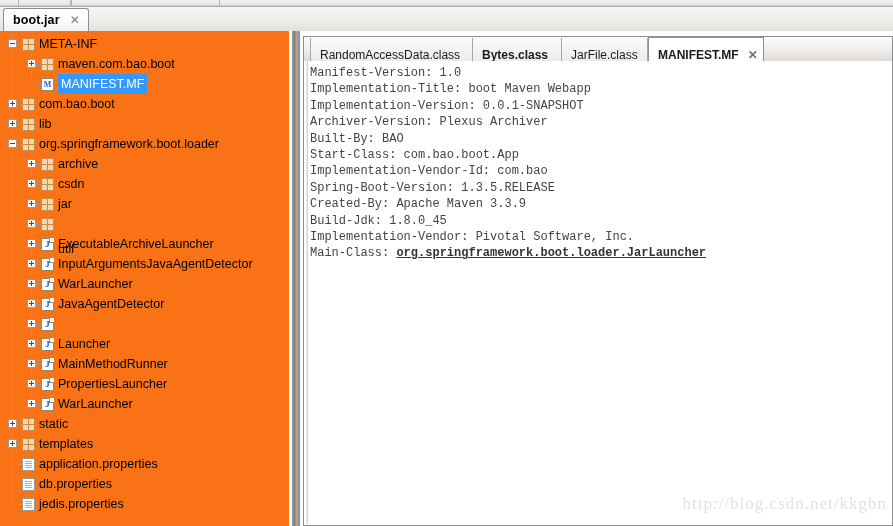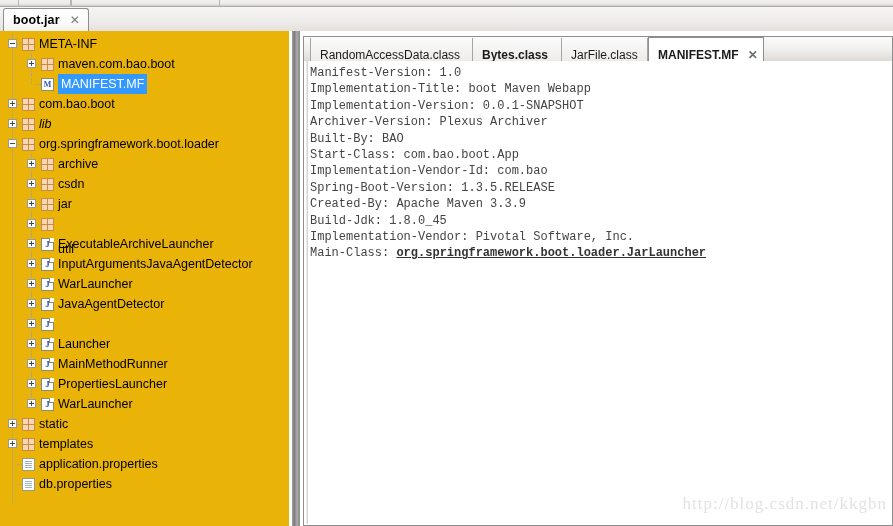--- a/index.html
+++ b/index.html
@@ -25,21 +25,21 @@
   .filetab{position:absolute;left:3px;top:1px;height:23px;min-width:86px;
     background:linear-gradient(to bottom,#ffffff 0%,#fbfaf9 60%,#f4f2f0 100%);
     border:1px solid #8e8e8e;border-bottom:none;
     border-top-left-radius:3px;border-top-right-radius:3px;
     display:flex;align-items:center;padding:0 6px 0 9px;box-sizing:border-box;}
   .filetab .label{font-weight:bold;font-size:12.5px;color:#000;letter-spacing:.1px;}
   .filetab .closex{margin-left:10px;color:#7b7b7b;font-size:12px;line-height:1;cursor:default;}
 
   
   .treepanel{position:absolute;left:0;top:31px;width:289px;height:495px;
-    background:#eab308;overflow:hidden;}
+    background:#f97316;overflow:hidden;}
   .treeinner{position:absolute;left:0;top:3px;width:289px;}
 
   .row{position:relative;height:20px;line-height:20px;white-space:nowrap;
         font-size:12.5px;color:#000;}
   .row .txt{position:absolute;top:0;white-space:nowrap;}
   .row.sel .txt{background:#3399ff;color:#ffffff;padding:0 3px;}
 
   
   .vline{position:absolute;width:0;border-left:1px dotted #a0a0a0;}
   .hline{position:absolute;height:0;border-top:1px dotted #a0a0a0;}
@@ -154,21 +154,21 @@
         <div class="row">
           <div class="hline" style="left: 17px; width: 5px; top: 10px;"></div>
           <div class="exp plus" style="left: 8px;"></div>
           <div class="ico pkg" style="left: 22px;"></div>
           <span class="txt" style="left: 39px;">com.bao.boot</span>
         </div>
         <div class="row">
           <div class="hline" style="left: 17px; width: 5px; top: 10px;"></div>
           <div class="exp plus" style="left: 8px;"></div>
           <div class="ico pkg" style="left: 22px;"></div>
-          <span class="txt" style="left: 39px; font-style: italic;">lib</span>
+          <span class="txt" style="left: 39px;">lib</span>
         </div>
         <div class="row">
           <div class="hline" style="left: 17px; width: 5px; top: 10px;"></div>
           <div class="exp" style="left: 8px;"></div>
           <div class="ico pkg" style="left: 22px;"></div>
           <span class="txt" style="left: 39px;">org.springframework.boot.loader</span>
         </div>
         <div class="row">
           <div class="hline" style="left: 36px; width: 5px; top: 10px;"></div>
           <div class="vline" style="left: 31px; top: 0px; height: 20px;"></div>
@@ -283,20 +283,30 @@
         </div>
         <div class="row">
           <div class="hline" style="left: 17px; width: 5px; top: 10px;"></div>
           <div class="ico file" style="left: 22px;">
             <i></i>
             <i></i>
             <i></i>
             <i></i>
           </div>
           <span class="txt" style="left: 39px;">db.properties</span>
+        </div>
+        <div class="row">
+          <div class="hline" style="left: 17px; width: 5px; top: 10px;"></div>
+          <div class="ico file" style="left: 22px;">
+            <i></i>
+            <i></i>
+            <i></i>
+            <i></i>
+          </div>
+          <span class="txt" style="left: 39px;">jedis.properties</span>
         </div>
       </div>
   </div>
 
   <div class="splitter">
     <div class="bar"></div>
   </div>
 
   <div class="editorpanel">
     <div class="tabbar" id="tabbar">

